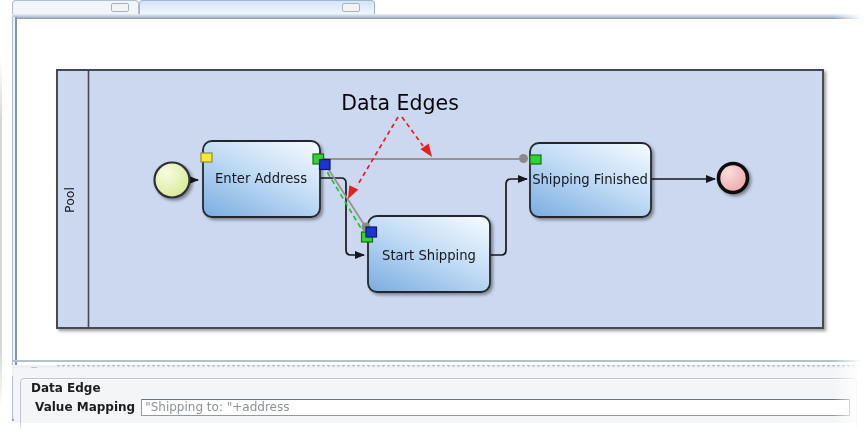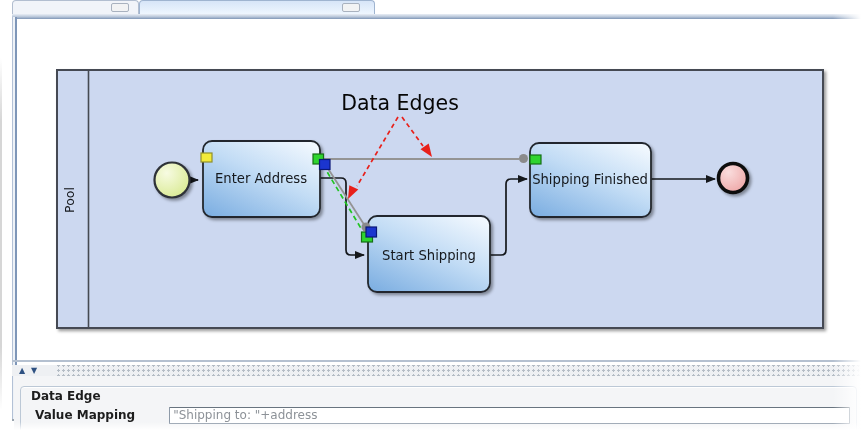--- a/index.html
+++ b/index.html
@@ -30,26 +30,26 @@
   .pool-label{font-size:12.5px;fill:#15181c;}
   .annot-label{font-size:20.5px;fill:#060606;}
   
   .splitter{position:absolute;left:12px;top:365px;width:855px;height:11px;background:#eef0f3;
             background-image:radial-gradient(circle,#b4bcc5 1px,rgba(0,0,0,0) 1.2px);
             background-size:5px 5px;background-position:44px 3px;}
   .splitter .cap{position:absolute;left:0;top:0;width:44px;height:11px;background:#eef0f3;}
   .tri{position:absolute;top:0;font-size:8px;line-height:11px;color:#2e5182;}
   .tri-up{left:7px;} .tri-down{left:19px;}
   
-  .props{position:absolute;left:14px;top:376px;width:853px;height:55px;background:#f4f5f7;}
+  .props{position:absolute;left:14px;top:368px;width:853px;height:55px;background:#f4f5f7;}
   .group{position:absolute;left:6px;top:10px;right:10px;height:70px;
          border:1px solid #bcc8d6;border-radius:4px;box-shadow:inset 0 1px 0 #ffffff;}
   .group-title{position:absolute;left:6px;top:3px;padding:0 4px;background:#f4f5f7;
                font-size:12px;font-weight:bold;color:#1d1d1d;line-height:13px;}
-  .field-row{position:absolute;left:14px;top:19px;right:6px;height:18px;display:flex;align-items:center;gap:28px;}
+  .field-row{position:absolute;left:14px;top:19px;right:6px;height:18px;display:flex;align-items:center;}
   .field-label{font-size:12px;font-weight:bold;color:#1d1d1d;white-space:nowrap;}
   .field-input{margin-left:6px;flex:1;height:15px;border:1px solid #8e9aa8;border-top-color:#68747f;
                background:#fff;font-family:"DejaVu Sans","Liberation Sans",sans-serif;
                font-size:12px;color:#8d9298;padding:0 3px;border-radius:1px;}
   
   .fade-right{position:absolute;top:0;right:0;width:34px;height:431px;z-index:9;pointer-events:none;
               background:linear-gradient(to right,rgba(255,255,255,0),#fff 82%);}
   .fade-bottom{position:absolute;left:0;bottom:0;width:867px;height:9px;z-index:9;pointer-events:none;
                background:linear-gradient(to bottom,rgba(255,255,255,0),#fff 92%);}
 </style>

